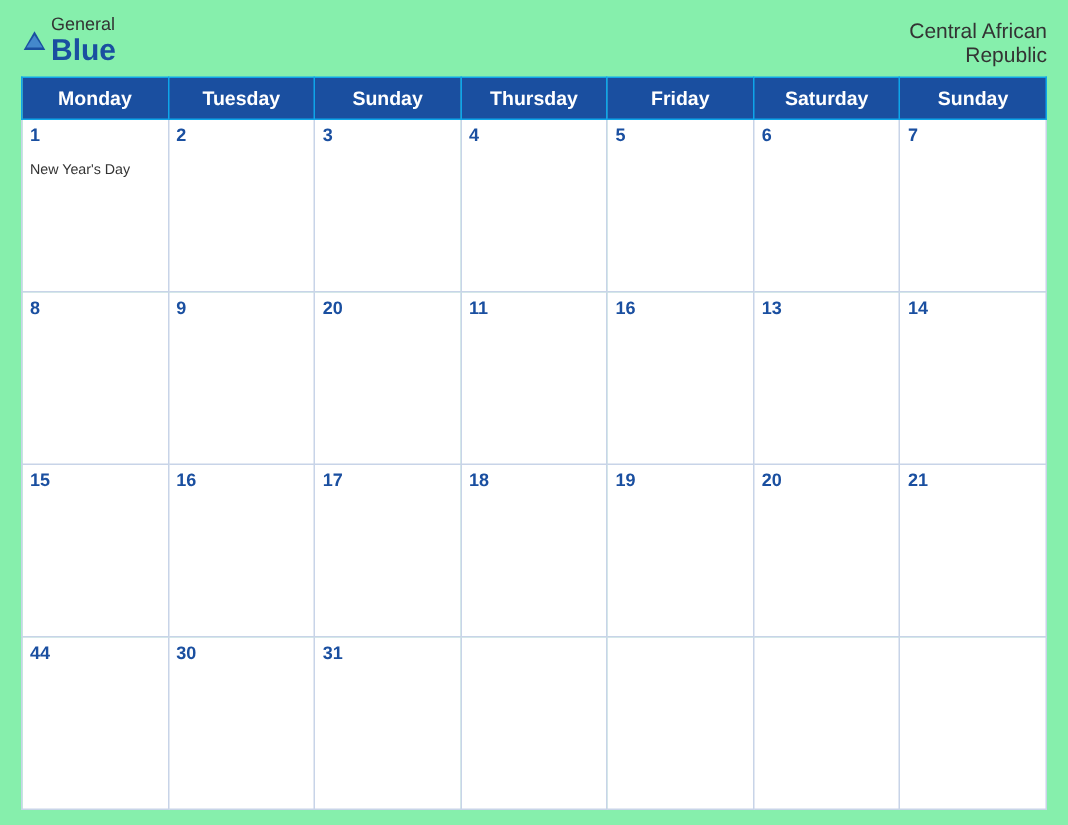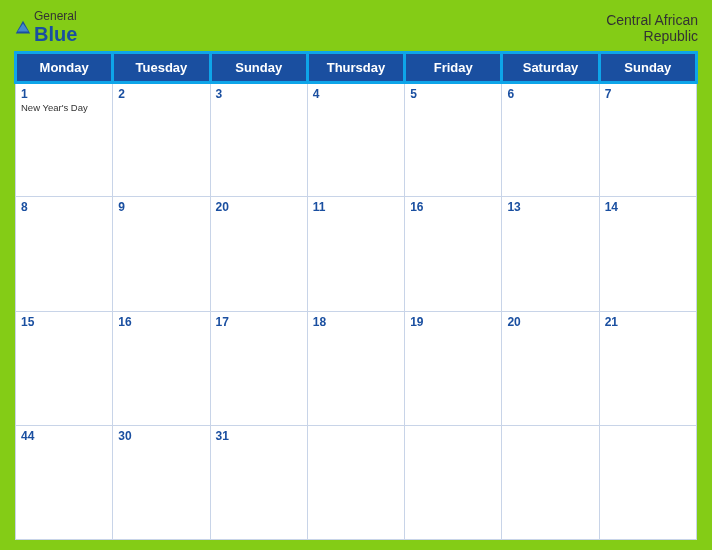--- a/index.html
+++ b/index.html
@@ -6,21 +6,21 @@
     body {
       width: 712px;
       height: 550px;
       background: #fff;
       font-family: Arial, sans-serif;
       overflow: hidden;
     }
     .page {
       width: 712px;
       height: 550px;
-      background: #84cc16;
+      background: #86efac;
       padding: 10px 14px 10px 14px;
       display: flex;
       flex-direction: column;
     }
     .header {
       display: flex;
       align-items: center;
       justify-content: space-between;
       margin-bottom: 6px;
     }
@@ -76,41 +76,41 @@
       border-collapse: collapse;
       flex: 1;
     }
     .calendar-table thead tr th {
       background-color: #1a4fa0;
       color: #fff;
       font-size: 13px;
       font-weight: bold;
       padding: 6px 4px;
       text-align: center;
-      border: 3px solid #0ea5e9;
+      border: 1px solid #0ea5e9;
     }
     .calendar-table tbody tr td {
       border: 1px solid #c8d4e8;
       vertical-align: top;
       padding: 3px 5px;
       width: calc(100% / 7);
       height: 78px;
       background: #fff;
     }
     .day-number {
       font-size: 12px;
       color: #1a4fa0;
       font-weight: bold;
       display: block;
     }
     .holiday-name {
       font-size: 9.5px;
       color: #333;
       display: block;
-      margin-top: 1px;
+      margin-top: 11px;
     }
     .week-row-blue td {
       background-color: #dde6f4;
     }
     .week-row-white td {
       background-color: #fff;
     }
   </style>
 </head>
 <body>

